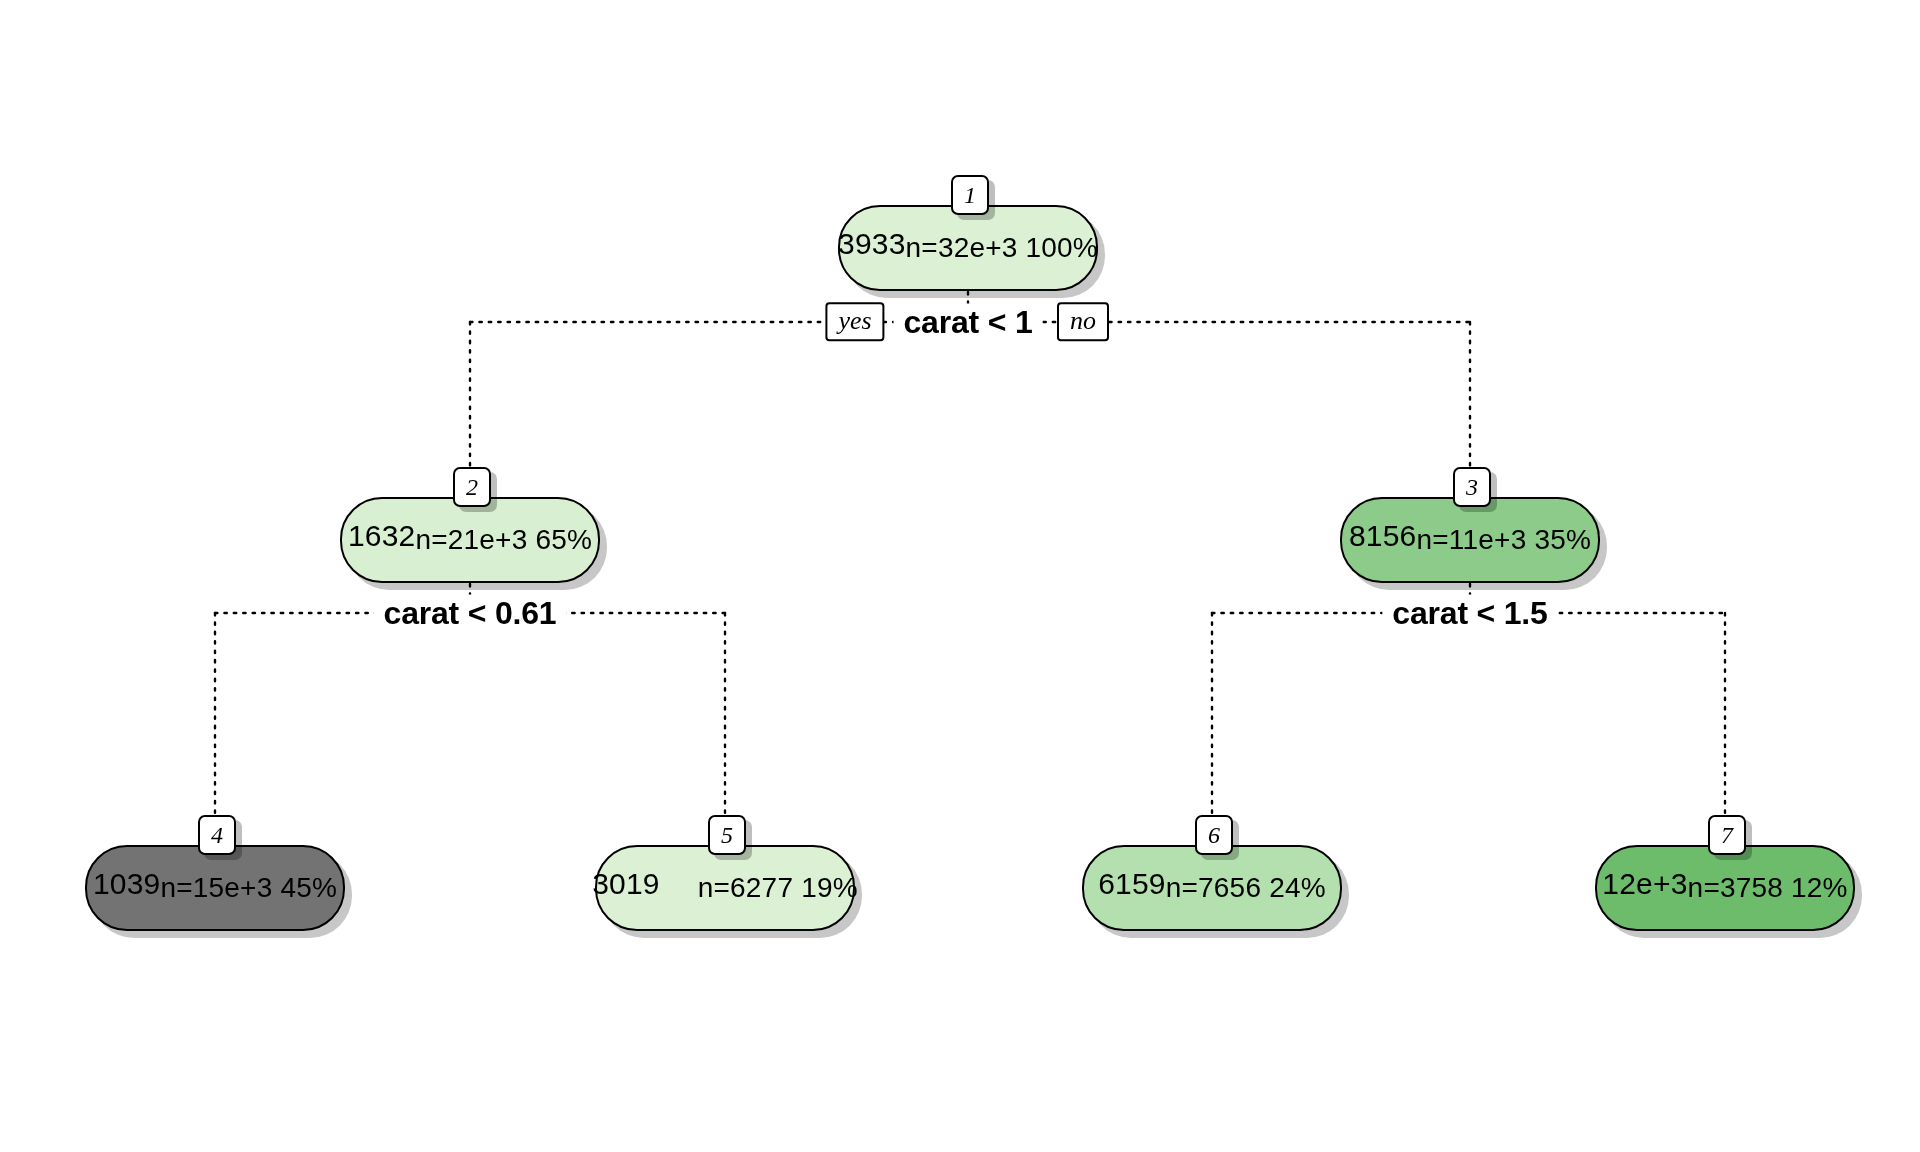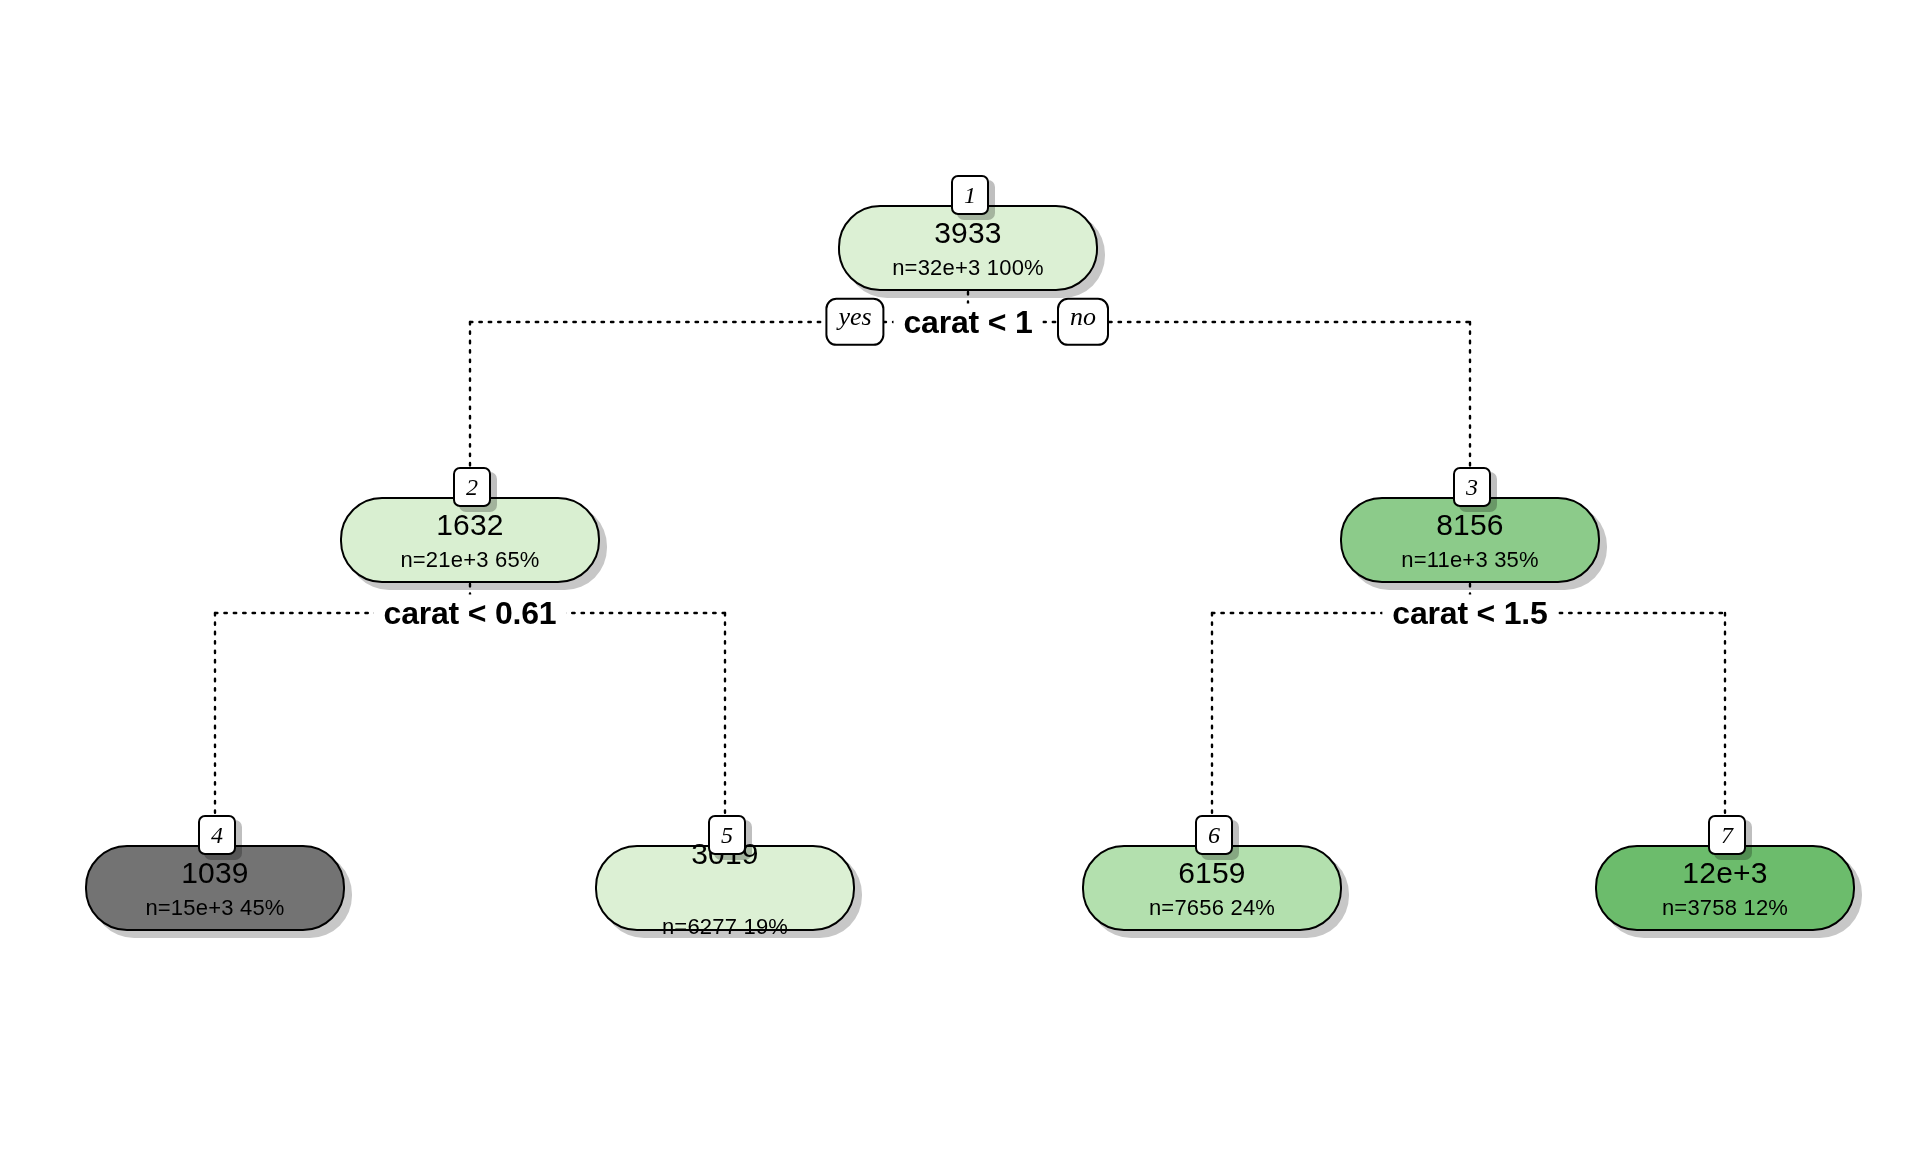--- a/index.html
+++ b/index.html
@@ -31,33 +31,32 @@
   }
 
   
   .node {
     position: absolute;
     box-sizing: border-box;
     border: 2.4px solid #000000;
     border-radius: 42px;
     box-shadow: 7px 7px 0 rgba(0,0,0,0.22);
     display: flex;
-    flex-direction: column;
     align-items: center;
     justify-content: center;
     line-height: 1.0;
   }
   .node .val {
     font-size: 30px;
     letter-spacing: 0.2px;
     white-space: nowrap;
     margin-bottom: 9px;
   }
   .node .stat {
-    font-size: 22px;
+    font-size: 28px;
     letter-spacing: 0.2px;
     white-space: nowrap;
   }
 
   
   .badge {
     position: absolute;
     width: 34px;
     height: 36px;
     background: #ffffff;
@@ -83,26 +82,26 @@
     padding: 0 10px;
     z-index: 3;
     transform: translate(-50%, -50%);
     letter-spacing: -0.2px;
   }
 
   
   .yesno {
     position: absolute;
     border: 2.4px solid #000000;
-    border-radius: 11px;
+    border-radius: 4px;
     background: #ffffff;
     font-size: 26px;
     font-style: italic;
     font-family: "Liberation Serif", serif;
-    padding: 3px 11px 14px 11px;
+    padding: 3px 11px 5px 11px;
     z-index: 3;
     transform: translate(-50%, -50%);
     line-height: 1.05;
   }
 
   
   #caption {
     position: absolute;
     left: 0;
     top: 1052px;

